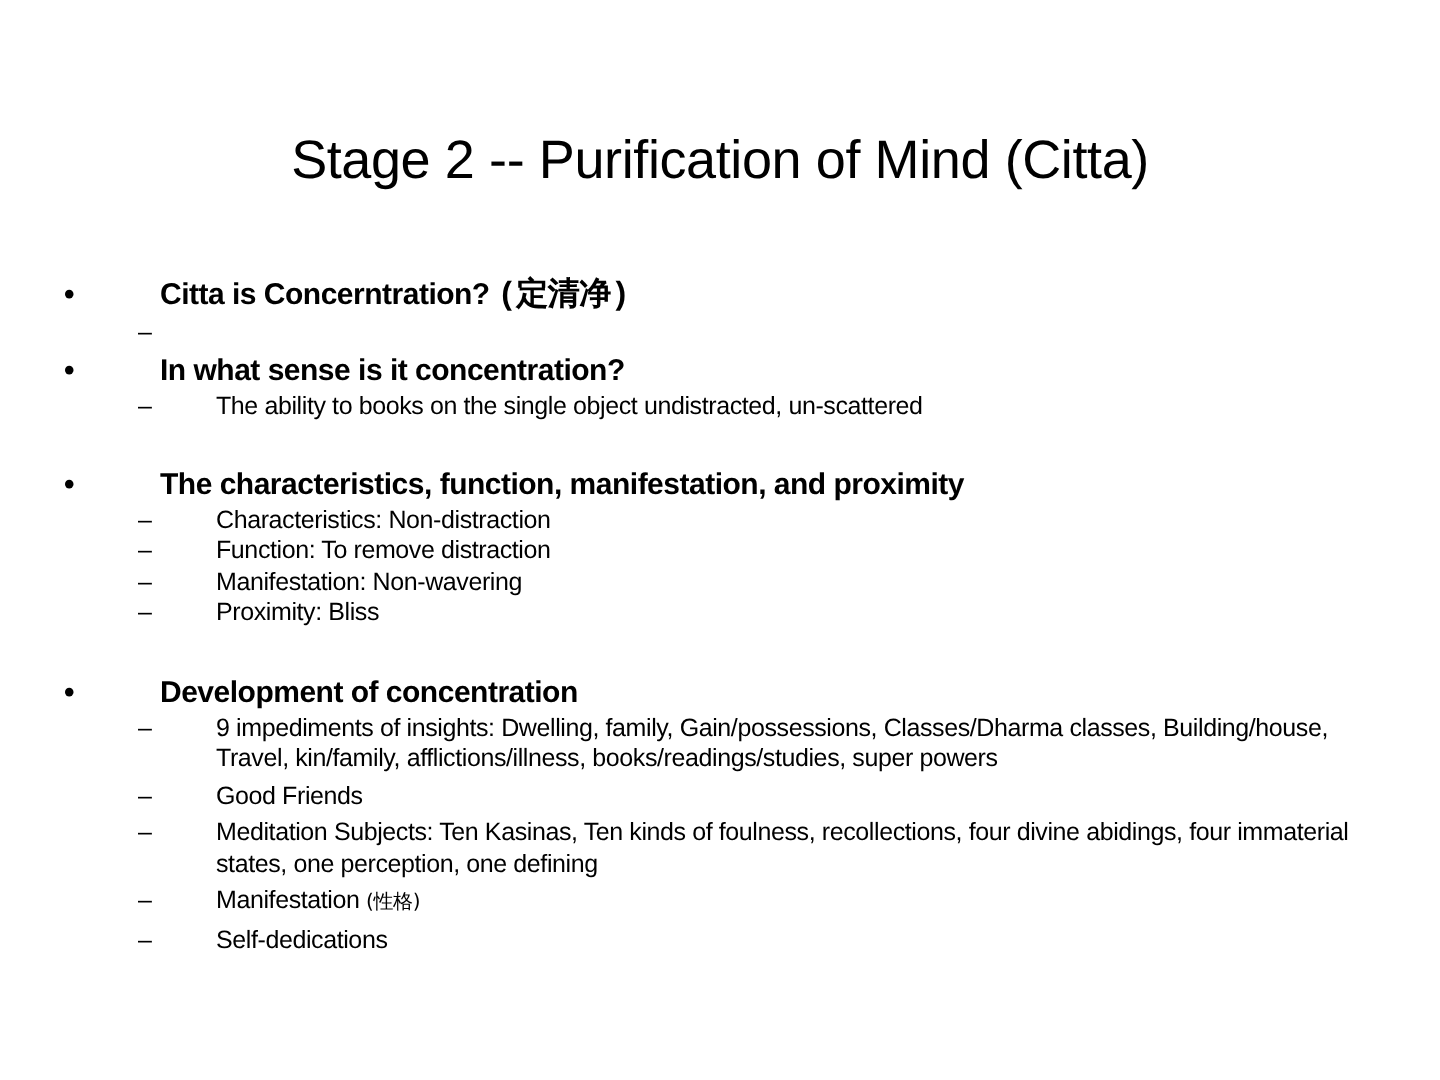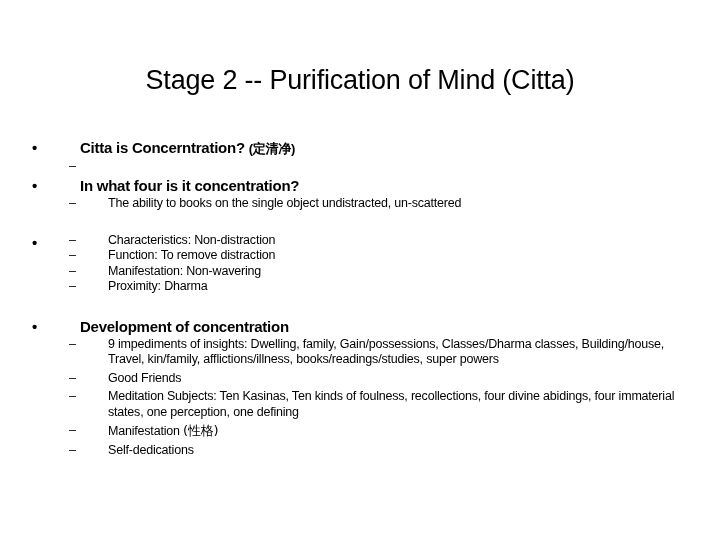--- a/index.html
+++ b/index.html
@@ -86,22 +86,22 @@
   }
 
   
   .group + .group { margin-top: 18px; }
   .group.g4 { margin-top: 22px; }
   .group.g3 { margin-top: 21px; }
 
   .lvl2.tight { margin-bottom: 0px; }
   .lvl2.gap { margin-top: 3px; }
 
-  .cjk { font-family: Liberation Sans, sans-serif; font-size: 13px; }
-  .cjk-sm { font-family: "DejaVu Sans", sans-serif; font-size: 13px; }
+  .cjk { font-family: Liberation Mono, monospace; font-size: 16px; }
+  .cjk-sm { font-family: "DejaVu Sans", sans-serif; font-size: 10px; }
 </style>
 </head>
 <body>
 
 <div class="slide">
 
   <div class="title">
     <span class="title-line">Stage 2 -- Purification of Mind (Citta)</span>
   </div>
 
@@ -113,47 +113,48 @@
         <span>Citta is Concerntration? </span><span class="cjk">(定清净)</span>
       </div>
       <div class="lvl2">
         <span class="marker">–</span>
       </div>
     </div>
 
     <div class="group g2">
       <div class="lvl1">
         <span class="marker">•</span>
-        <span>In what four is it concentration?</span>
+        <span>In what sense is it concentration?</span>
       </div>
       <div class="lvl2">
         <span class="marker">–</span>
         <span>The ability to books on the single object undistracted, un-scattered</span>
       </div>
     </div>
 
     <div class="group g3">
       <div class="lvl1">
         <span class="marker">•</span>
+        <span>The characteristics, function, manifestation, and proximity</span>
       </div>
       <div class="lvl2 tight">
         <span class="marker">–</span>
         <span>Characteristics: Non-distraction</span>
       </div>
       <div class="lvl2 tight">
         <span class="marker">–</span>
         <span>Function: To remove distraction</span>
       </div>
       <div class="lvl2 tight">
         <span class="marker">–</span>
         <span>Manifestation: Non-wavering</span>
       </div>
       <div class="lvl2 tight">
         <span class="marker">–</span>
-        <span>Proximity: Dharma</span>
+        <span>Proximity: Bliss</span>
       </div>
     </div>
 
     <div class="group g4">
       <div class="lvl1">
         <span class="marker">•</span>
         <span>Development of concentration</span>
       </div>
       <div class="lvl2 tight">
         <span class="marker">–</span>

